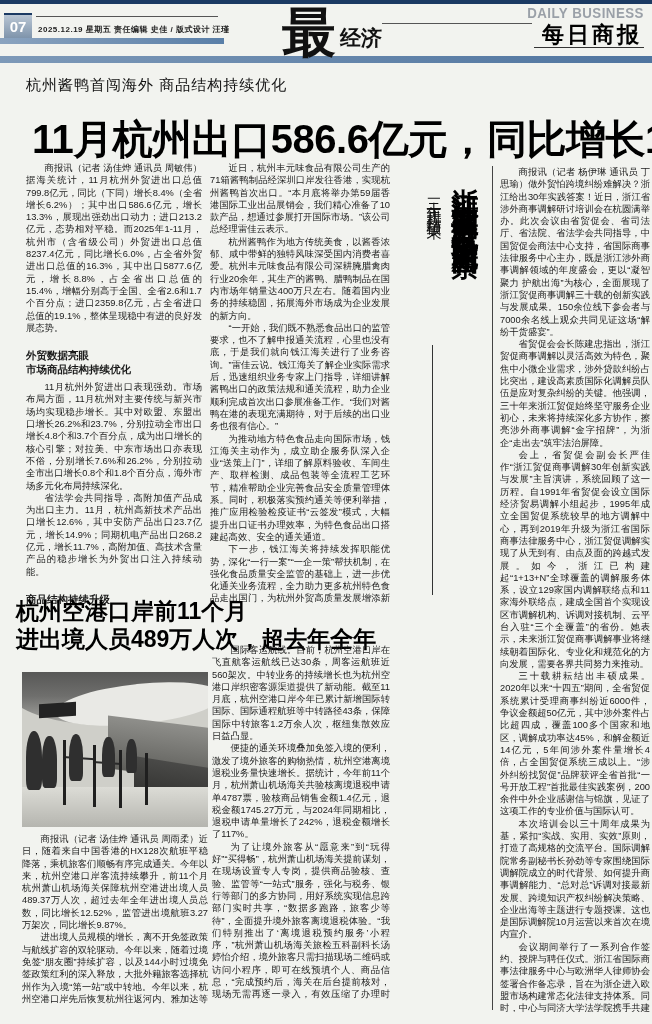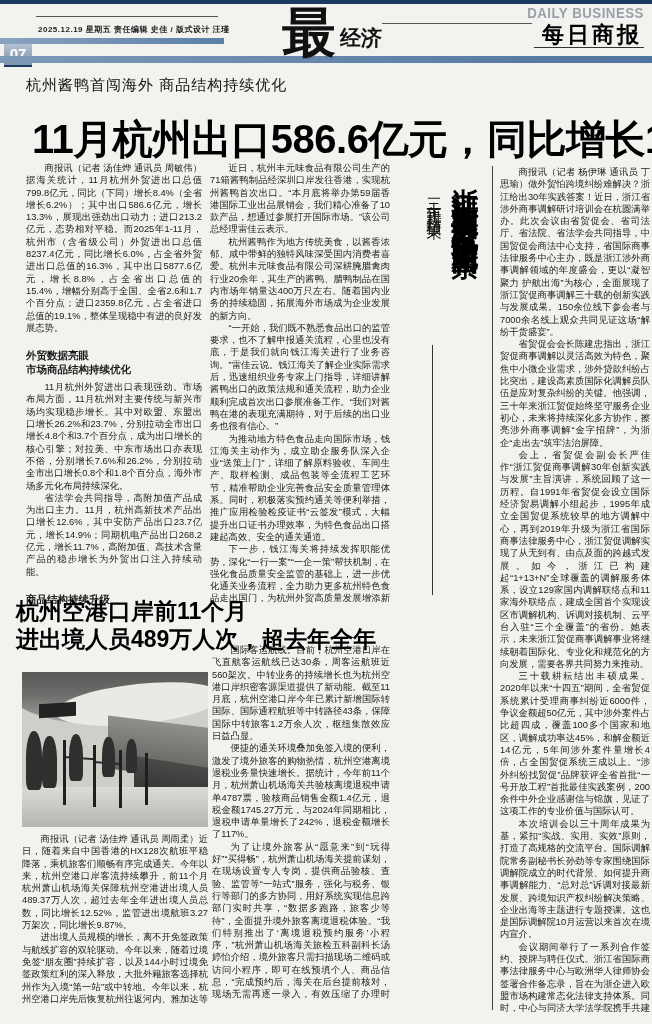--- a/index.html
+++ b/index.html
@@ -7,21 +7,21 @@
     position:relative;width:652px;height:1024px;margin:0 auto;
     background:#f2f3ef;overflow:hidden;
     font-family:"Liberation Sans",sans-serif;color:#1a1a1a;
   }
   
   .topbar{position:absolute;left:0;top:0;width:652px;height:4px;background:#1b3a63;}
   .pagenum-box{
     position:absolute;left:4px;top:13px;width:28px;height:23px;
     background:linear-gradient(180deg,#b9c6d4,#7f94ab);
     border-top:2px solid #1b3a63;border-bottom:2px solid #1b3a63;
-    color:#fff;font-size:15px;font-weight:700;text-align:center;line-height:23px;margin-top:27px;
+    color:#fff;font-size:15px;font-weight:700;text-align:center;line-height:23px;
   }
   .date-rule{position:absolute;left:36px;top:16px;width:182px;height:1px;background:#555;}
   .date-line{position:absolute;left:38px;top:24px;font-size:8px;font-weight:700;color:#222;letter-spacing:0.5px;text-align:right;}
   .logo-zui{
     position:absolute;left:282px;top:4px;font-size:54px;font-weight:900;line-height:58px;
     font-family:"Liberation Serif",serif;color:#111;z-index:3;
   }
   .logo-sub{position:absolute;left:340px;top:24px;font-size:21px;font-weight:900;color:#111;z-index:3;}
   .logo-rule{position:absolute;left:382px;top:23px;width:150px;height:1px;background:#555;}
   .mast-en{

